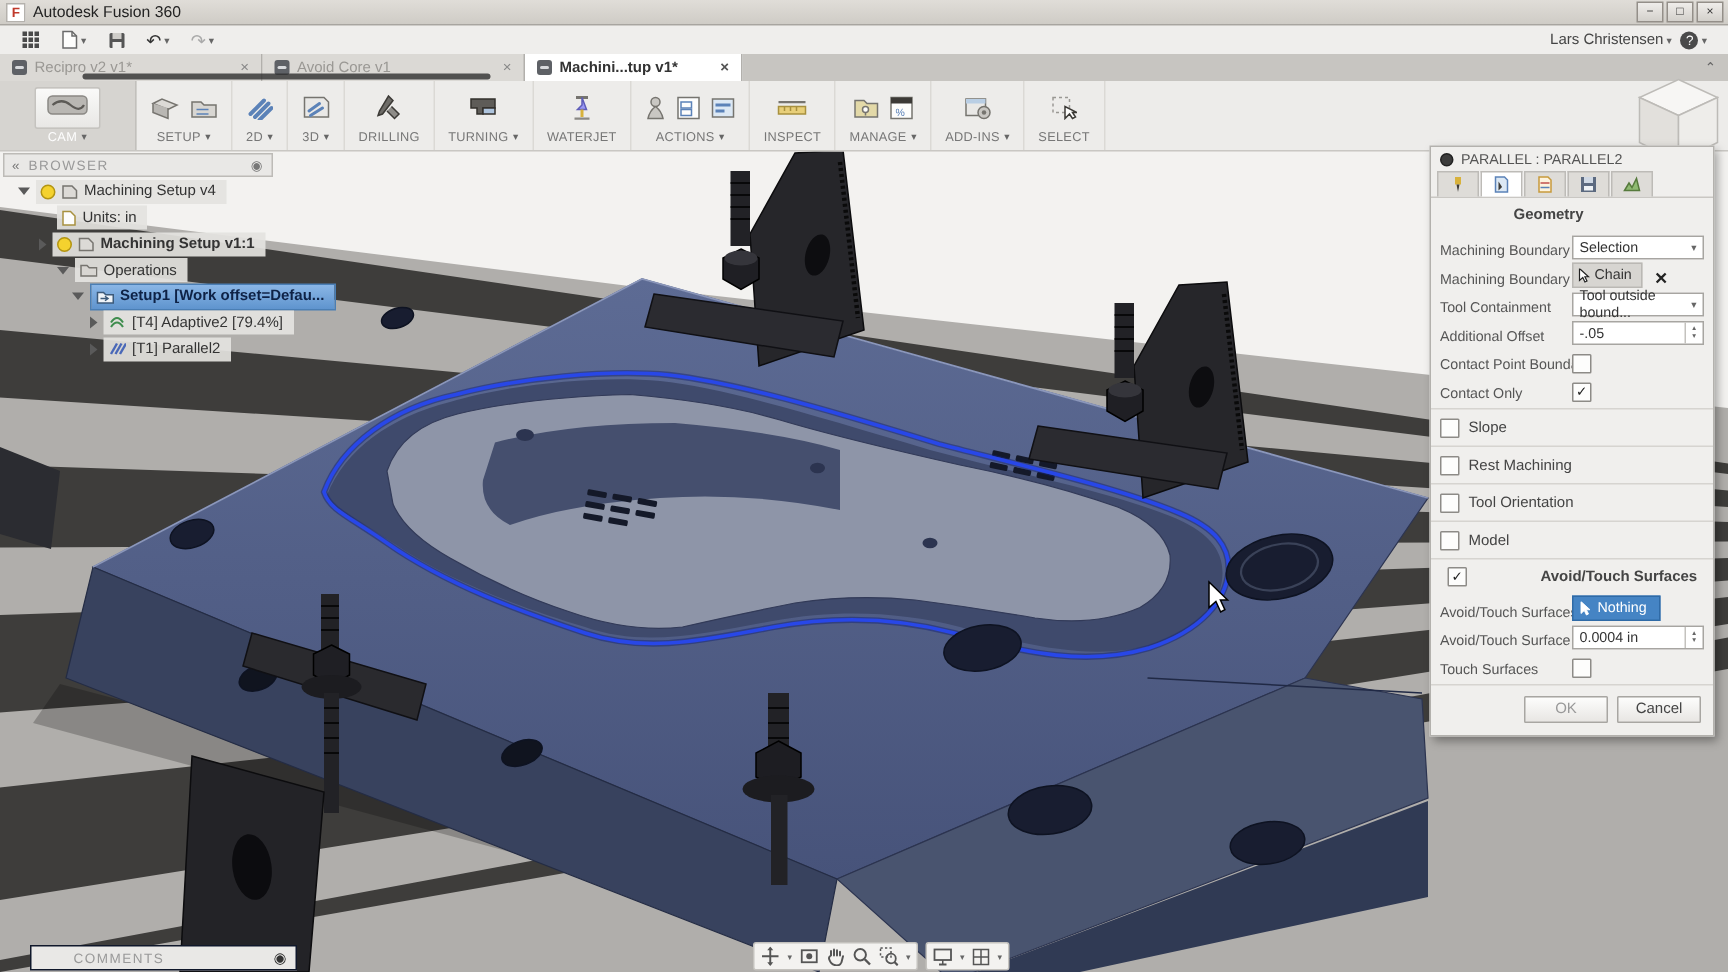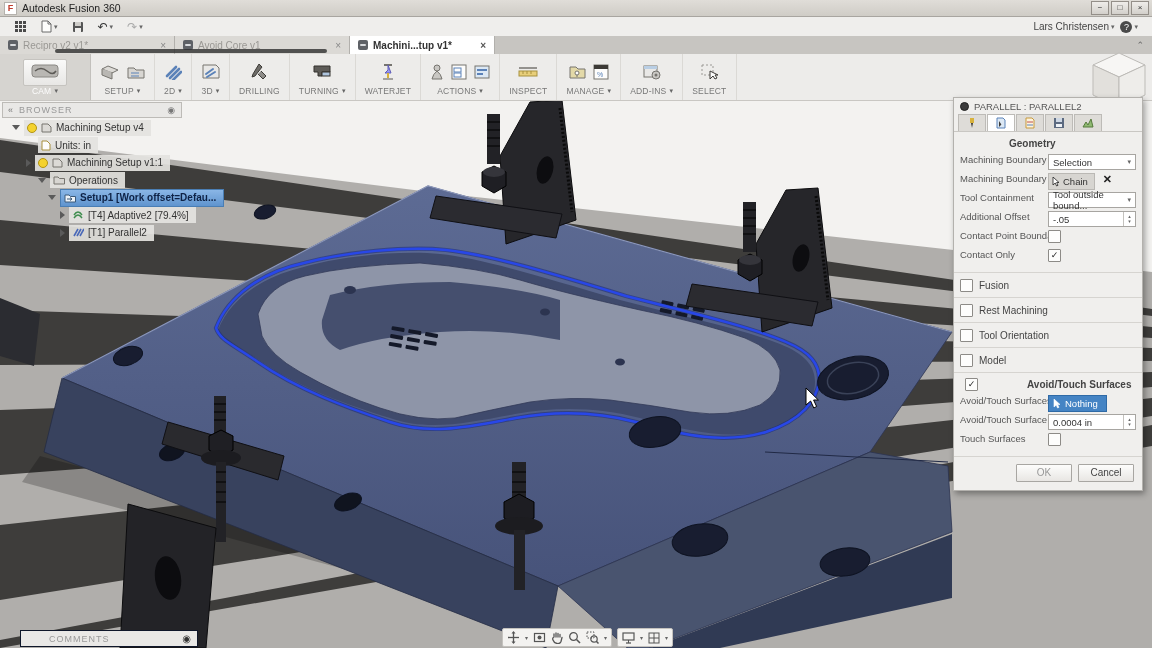--- a/index.html
+++ b/index.html
@@ -74,21 +74,21 @@
   .navgroup .caret{font-size:6px;}
   
   .dialog{position:absolute;left:953px;top:97px;width:188px;background:#f0efed;
     border:1px solid #b3b1ad;box-shadow:2px 3px 6px rgba(0,0,0,.35);font-size:10px;color:#555;}
   .dhead{height:16px;display:flex;align-items:center;gap:5px;padding:0 6px;color:#555;font-size:9.5px;}
   .ddot{width:7px;height:7px;border-radius:50%;background:#3c3c3c;border:1px solid #222;flex:none;}
   .dtabs{display:flex;gap:1px;padding:0 4px;border-bottom:1px solid #c9c7c3;}
   .dtabbtn{width:26px;height:16px;background:#dedcd8;border:1px solid #bdbbb7;border-bottom:none;
     display:flex;align-items:center;justify-content:center;}
   .dtabbtn.active{background:#fff;}
-  .drow{display:flex;align-items:flex-start;height:19px;padding:0 6px;}
+  .drow{display:flex;align-items:flex-end;height:19px;padding:0 6px;}
   .dlabel{width:88px;flex:none;font-size:9.5px;color:#555;overflow:hidden;white-space:nowrap;}
   .dselect{flex:1;height:14px;background:#fff;border:1px solid #a7a5a1;display:flex;align-items:center;
     padding:0 4px;font-size:9.5px;color:#333;}
   .dselect .caret{margin-left:auto;}
   .dinput{flex:1;height:14px;background:#fff;border:1px solid #a7a5a1;display:flex;align-items:center;
     padding:0 0 0 4px;font-size:9.5px;color:#333;}
   .spin{margin-left:auto;width:11px;height:14px;border-left:1px solid #c4c2be;display:flex;
     flex-direction:column;align-items:center;justify-content:center;font-size:5px;color:#666;line-height:5px;}
   .chainchip{display:inline-flex;align-items:center;gap:3px;height:15px;padding:0 6px 0 3px;
     background:#d7d5d1;border:1px solid #bab8b4;color:#333;font-size:9.5px;}
@@ -534,21 +534,21 @@
   <div class="brow" style="margin-left:36px;">
     <span class="chip">
       <span class="ticon">
           <svg width="10" height="11">
             <path d="M1,1 h5 l3,3 v6 h-8 z" fill="#fdfdfc" stroke="#a8913f"></path>
           </svg>
         </span>
       <span>Units: in</span>
     </span>
   </div>
-  <div class="brow" style="margin-left:24px;">
+  <div class="brow" style="margin-left:24px;font-weight:bold;">
     <span class="exp closed"></span>
     <span class="chip">
       <span class="bulb"></span>
       <span class="ticon">
           <svg width="11" height="11">
             <path d="M1,2 h6 l3,3 v5 h-9 z" fill="#dcdad6" stroke="#76746f"></path>
           </svg>
         </span>
       <span>Machining Setup v1:1</span>
     </span>
@@ -689,21 +689,21 @@
     <span class="dlabel">Contact Point Boundary</span>
     <span class="cb"></span>
   </div>
   <div class="drow" style="margin-bottom:4px;">
     <span class="dlabel">Contact Only</span>
     <span class="cb checked"><span>✓</span></span>
   </div>
 
   <div class="dsec">
     <span class="cb"></span>
-    <span class="slabel">Fusion</span>
+    <span class="slabel">Slope</span>
   </div>
   <div class="dsec">
     <span class="cb"></span>
     <span class="slabel">Rest Machining</span>
   </div>
   <div class="dsec">
     <span class="cb"></span>
     <span class="slabel">Tool Orientation</span>
   </div>
   <div class="dsec">

